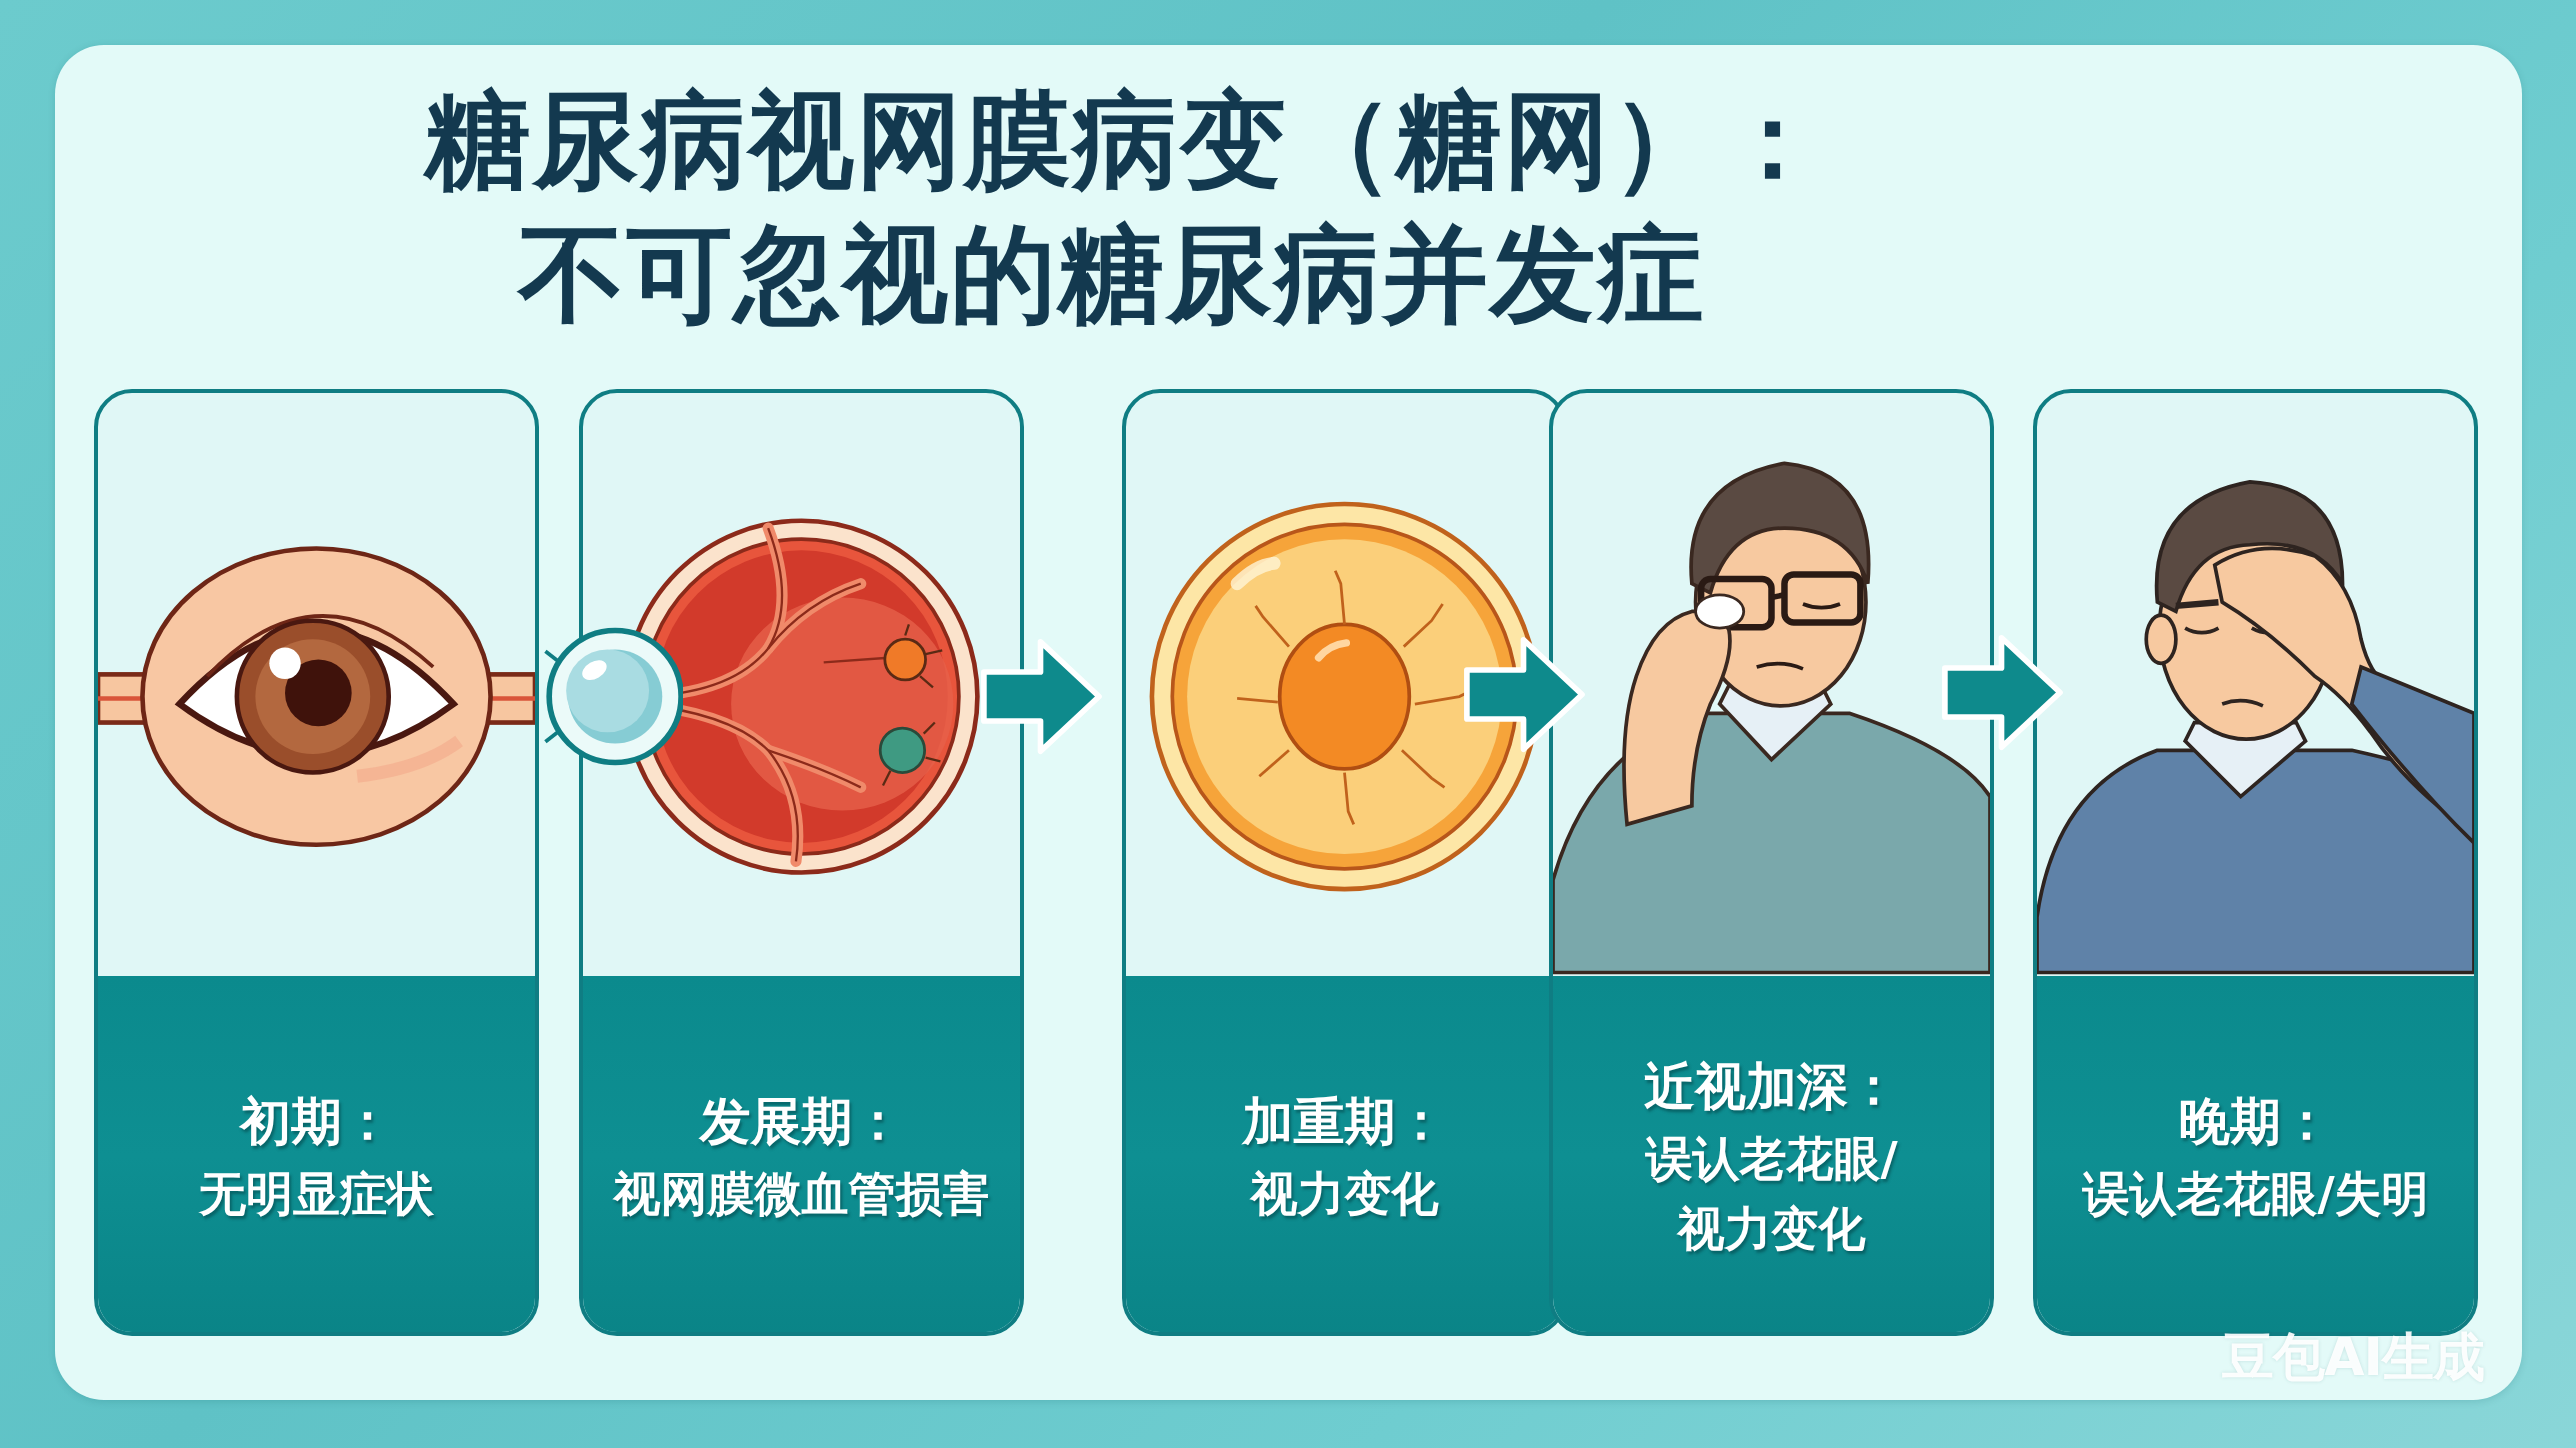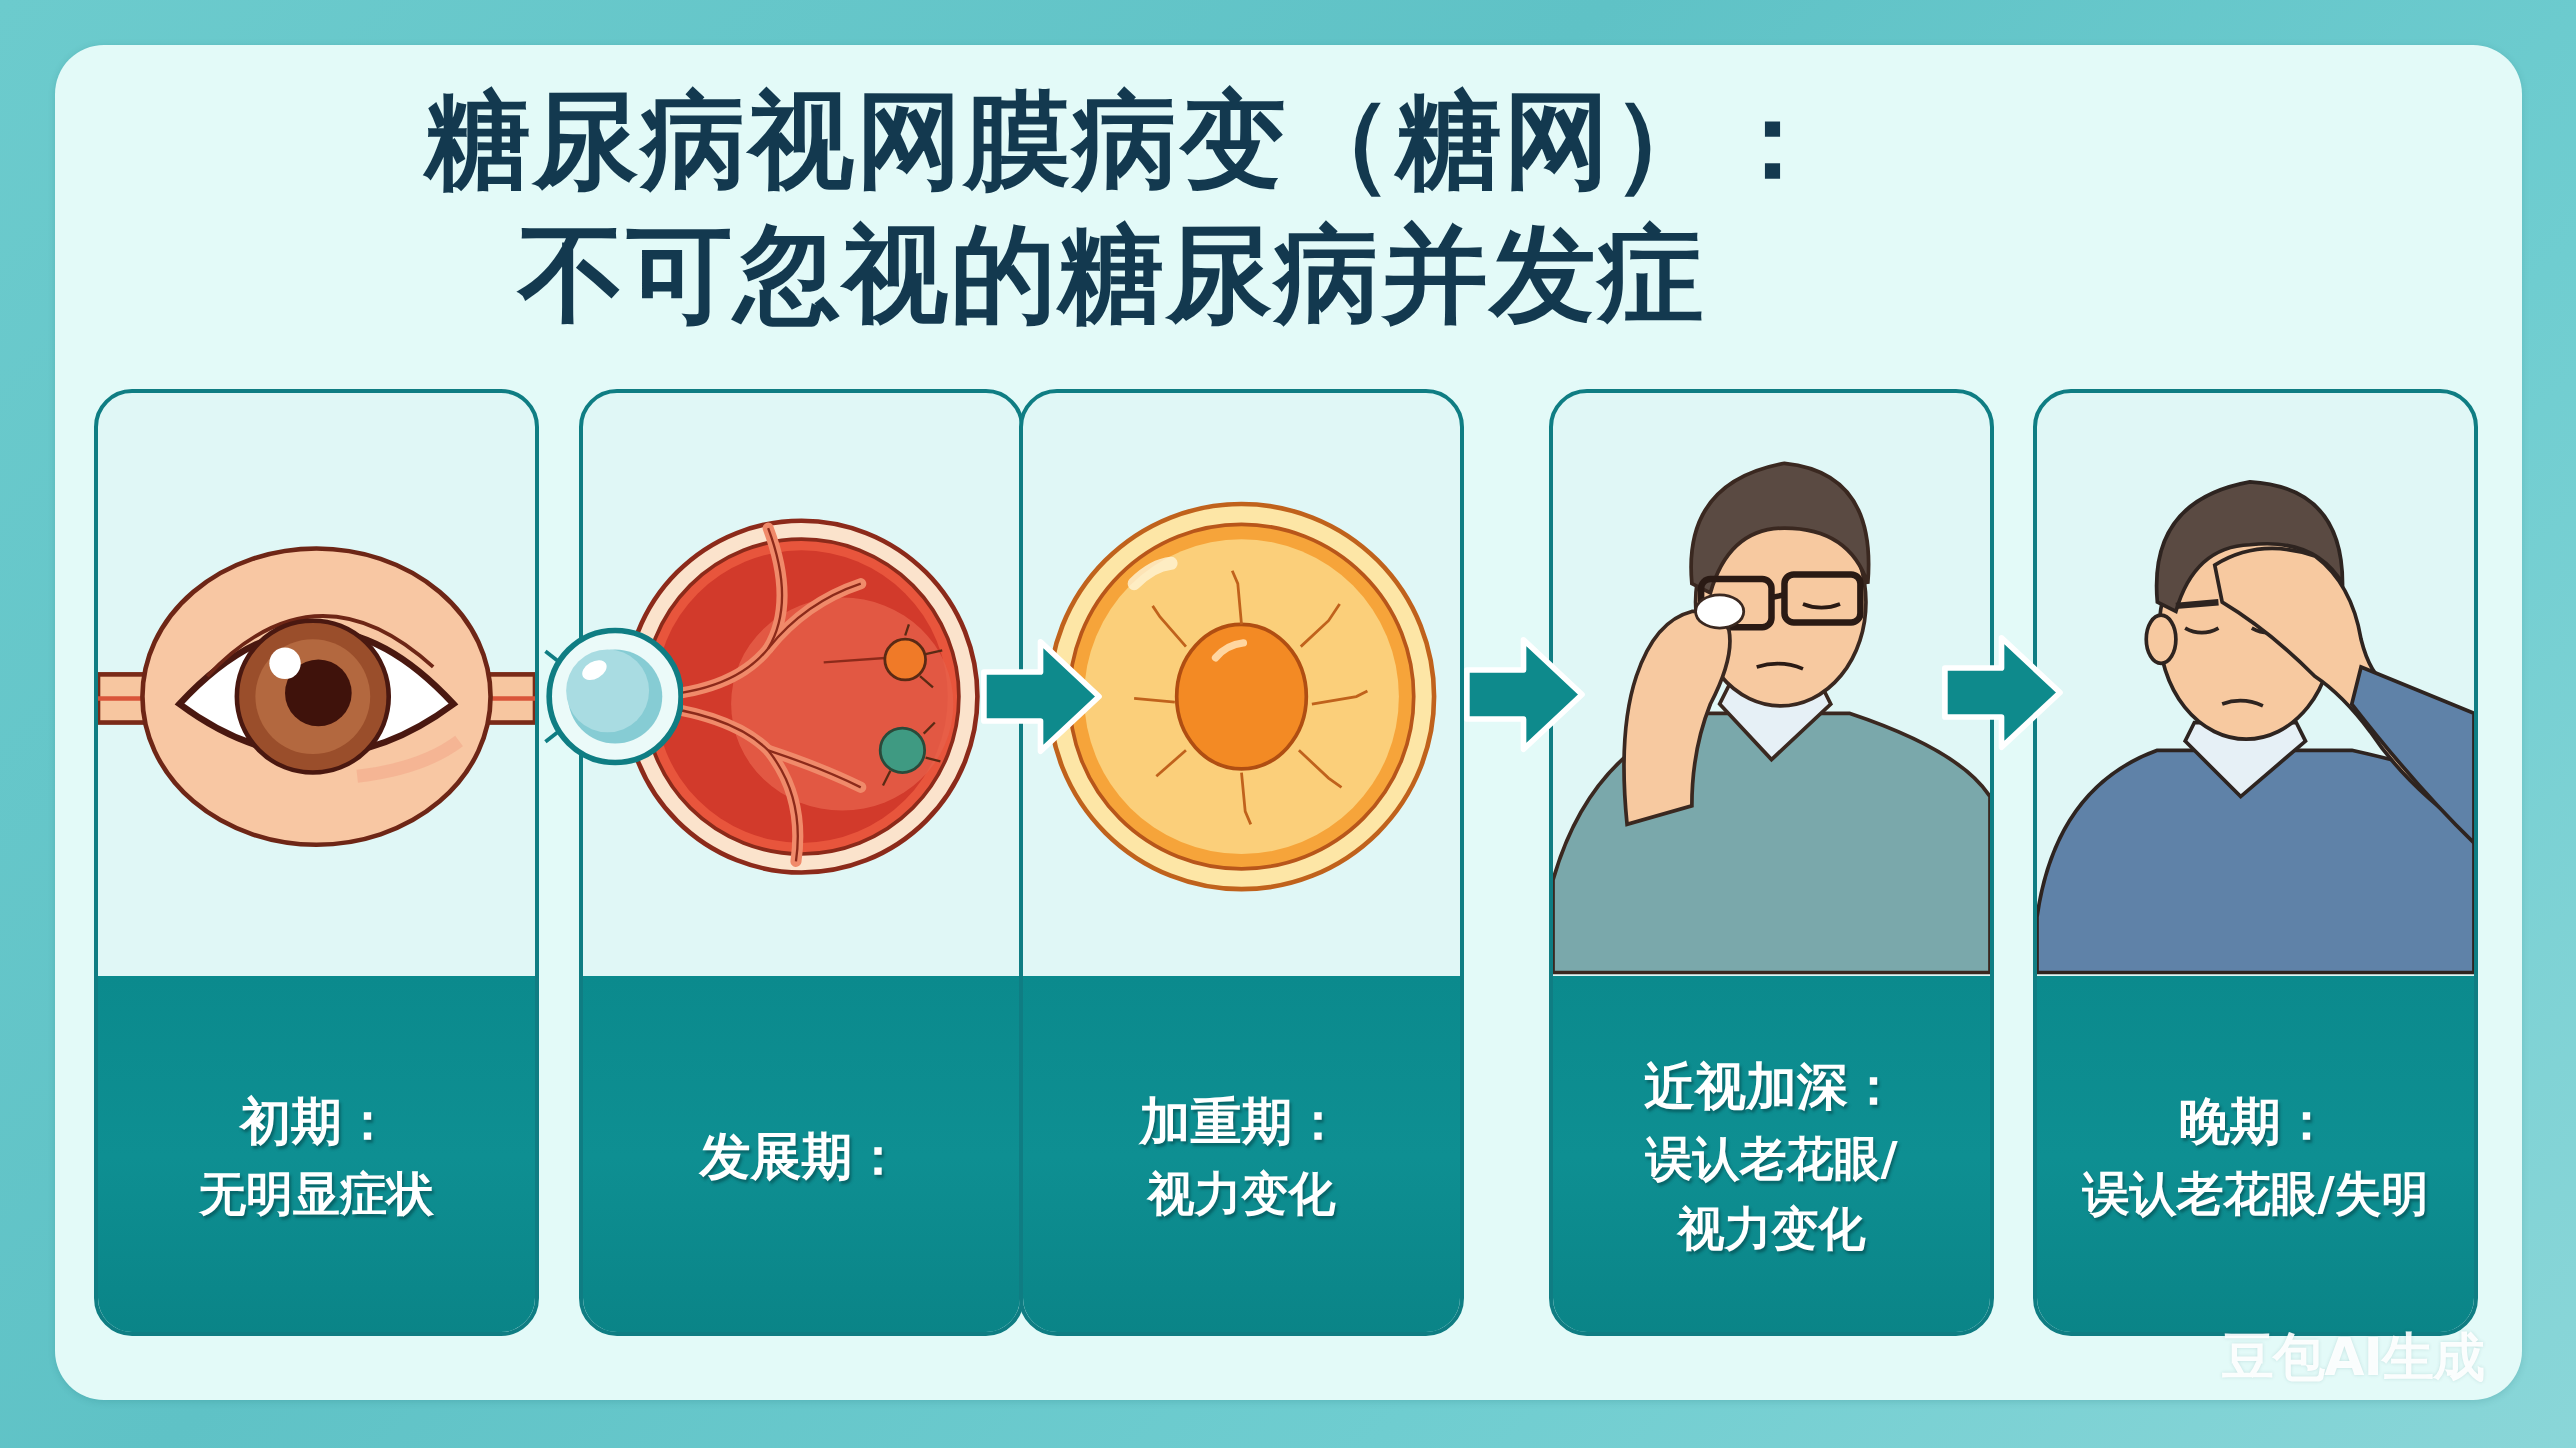--- a/index.html
+++ b/index.html
@@ -54,21 +54,21 @@
       color: #ffffff;
       font-weight: bold;
       text-shadow: 1.9px 2.8px 2.8px rgba(0,50,55,0.45);
       text-align: center;
     }
     .caption .stage { font-size: 51px; line-height: 75px; }
     .caption .desc { font-size: 47px; line-height: 70px; }
 
     .p1 { left: 94px; }
     .p2 { left: 579px; text-decoration: underline; }
-    .p3 { left: 1019px; }
+    .p3 { left: 1122px; }
     .p4 { left: 1549px; }
     .p5 { left: 2033px; }
 
     .connector { position: absolute; }
     .arrow { width: 125px; height: 117px; }
     .a1 { left: 978px; top: 638px; }
     .a2 { left: 1461px; top: 636px; }
     .a3 { left: 1939px; top: 634px; }
     .lens { left: 536px; top: 623px; width: 147px; height: 147px; }
 
@@ -143,20 +143,21 @@
           <line x1="364" y1="300" x2="378" y2="312"></line>
             <line x1="368" y1="362" x2="380" y2="350"></line>
           <line x1="370" y1="388" x2="386" y2="392"></line>
             <line x1="332" y1="402" x2="324" y2="418"></line>
         </g>
       </g>
     </svg>
   </div>
   <div class="caption">
     <div class="stage">发展期：</div>
+    <div class="desc">视网膜微血管损害</div>
   </div>
 </div>
 
 <div class="panel p3">
   <div class="art">
     <svg viewBox="0 0 472 620">
       <ellipse cx="236" cy="322" rx="208" ry="208" fill="#fde6a6" stroke="#c0621c" stroke-width="5"></ellipse>
       <ellipse cx="236" cy="322" rx="186" ry="186" fill="#f6a43a" stroke="#b8561a" stroke-width="4"></ellipse>
       <ellipse cx="236" cy="322" rx="170" ry="170" fill="#fbcf7a"></ellipse>
       <path d="M120 200 Q140 180 160 178" fill="none" stroke="#fff4d6" stroke-width="14" stroke-linecap="round" opacity="0.8"></path>

